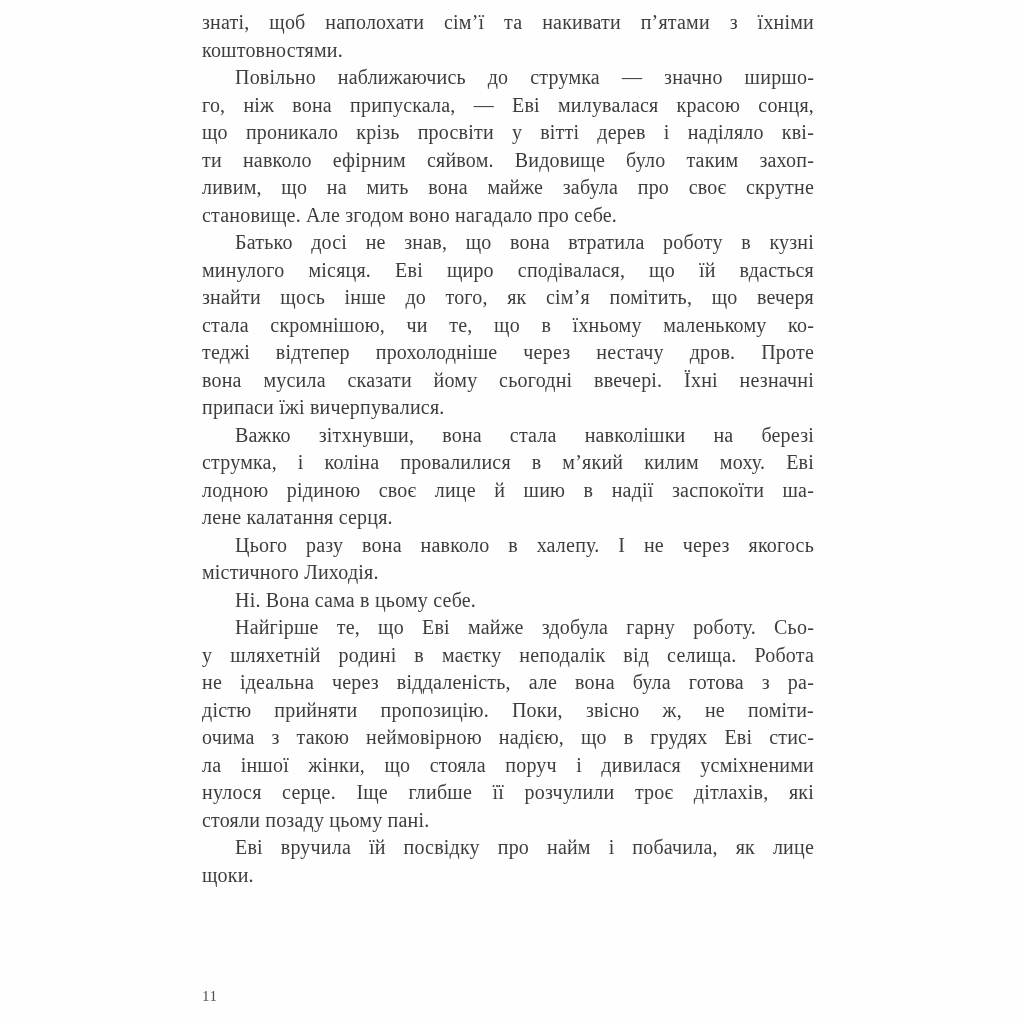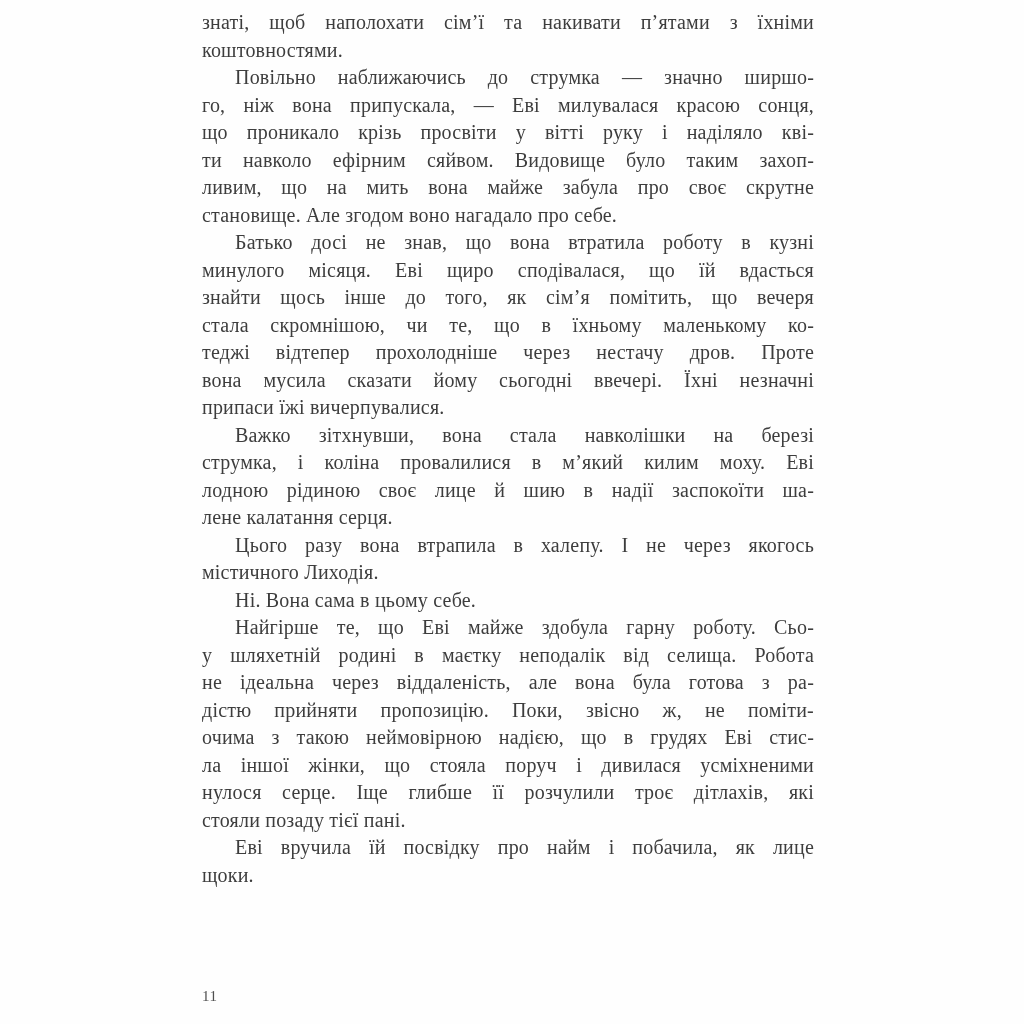--- a/index.html
+++ b/index.html
@@ -63,56 +63,56 @@
 
 <div class="book-page">
   <div class="text-block">
       <div class="paragraph">
         <div class="line">знаті, щоб наполохати сім’ї та накивати п’ятами з їхніми</div>
         <div class="line last">коштовностями.</div>
       </div>
       <div class="paragraph">
         <div class="line indent">Повільно наближаючись до струмка — значно ширшо-</div>
         <div class="line">го, ніж вона припускала, — Еві милувалася красою сонця,</div>
-        <div class="line">що проникало крізь просвіти у вітті руку і наділяло кві-</div>
+        <div class="line">що проникало крізь просвіти у вітті дерев і наділяло кві-</div>
         <div class="line">ти навколо ефірним сяйвом. Видовище було таким захоп-</div>
         <div class="line">ливим, що на мить вона майже забула про своє скрутне</div>
         <div class="line last">становище. Але згодом воно нагадало про себе.</div>
       </div>
       <div class="paragraph">
         <div class="line indent">Батько досі не знав, що вона втратила роботу в кузні</div>
         <div class="line">минулого місяця. Еві щиро сподівалася, що їй вдасться</div>
         <div class="line">знайти щось інше до того, як сім’я помітить, що вечеря</div>
         <div class="line">стала скромнішою, чи те, що в їхньому маленькому ко-</div>
         <div class="line">теджі відтепер прохолодніше через нестачу дров. Проте</div>
         <div class="line">вона мусила сказати йому сьогодні ввечері. Їхні незначні</div>
         <div class="line last">припаси їжі вичерпувалися.</div>
       </div>
       <div class="paragraph">
         <div class="line indent">Важко зітхнувши, вона стала навколішки на березі</div>
         <div class="line">струмка, і коліна провалилися в м’який килим моху. Еві</div>
         <div class="line">лодною рідиною своє лице й шию в надії заспокоїти ша-</div>
         <div class="line last">лене калатання серця.</div>
       </div>
       <div class="paragraph">
-        <div class="line indent">Цього разу вона втрапила в халепу. І не через якогось</div>
+        <div class="line indent">Цього разу вона навколо в халепу. І не через якогось</div>
         <div class="line last">містичного Лиходія.</div>
       </div>
       <div class="paragraph">
         <div class="line last indent">Ні. Вона сама в цьому себе.</div>
       </div>
       <div class="paragraph">
         <div class="line indent">Найгірше те, що Еві майже здобула гарну роботу. Сьо-</div>
         <div class="line">у шляхетній родині в маєтку неподалік від селища. Робота</div>
         <div class="line">не ідеальна через віддаленість, але вона була готова з ра-</div>
         <div class="line">дістю прийняти пропозицію. Поки, звісно ж, не поміти-</div>
         <div class="line">очима з такою неймовірною надією, що в грудях Еві стис-</div>
         <div class="line">ла іншої жінки, що стояла поруч і дивилася усміхненими</div>
         <div class="line">нулося серце. Іще глибше її розчулили троє дітлахів, які</div>
-        <div class="line last">стояли позаду тієї пані.</div>
+        <div class="line last">стояли позаду цьому пані.</div>
       </div>
       <div class="paragraph">
         <div class="line indent">Еві вручила їй посвідку про найм і побачила, як лице</div>
         <div class="line last">щоки.</div>
       </div>
     </div>
   <div class="page-number">11</div>
 </div>
 
 </body></html>

